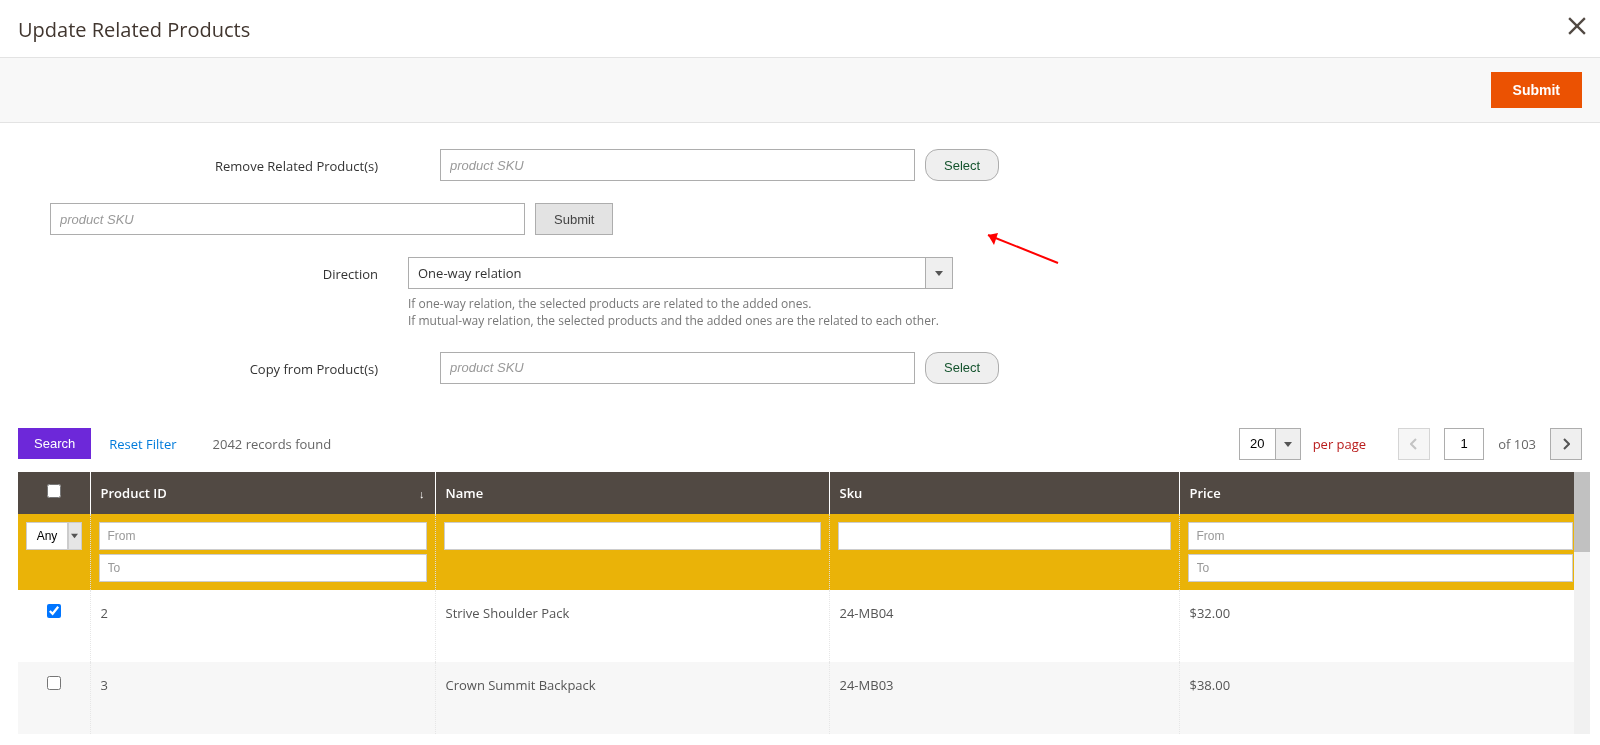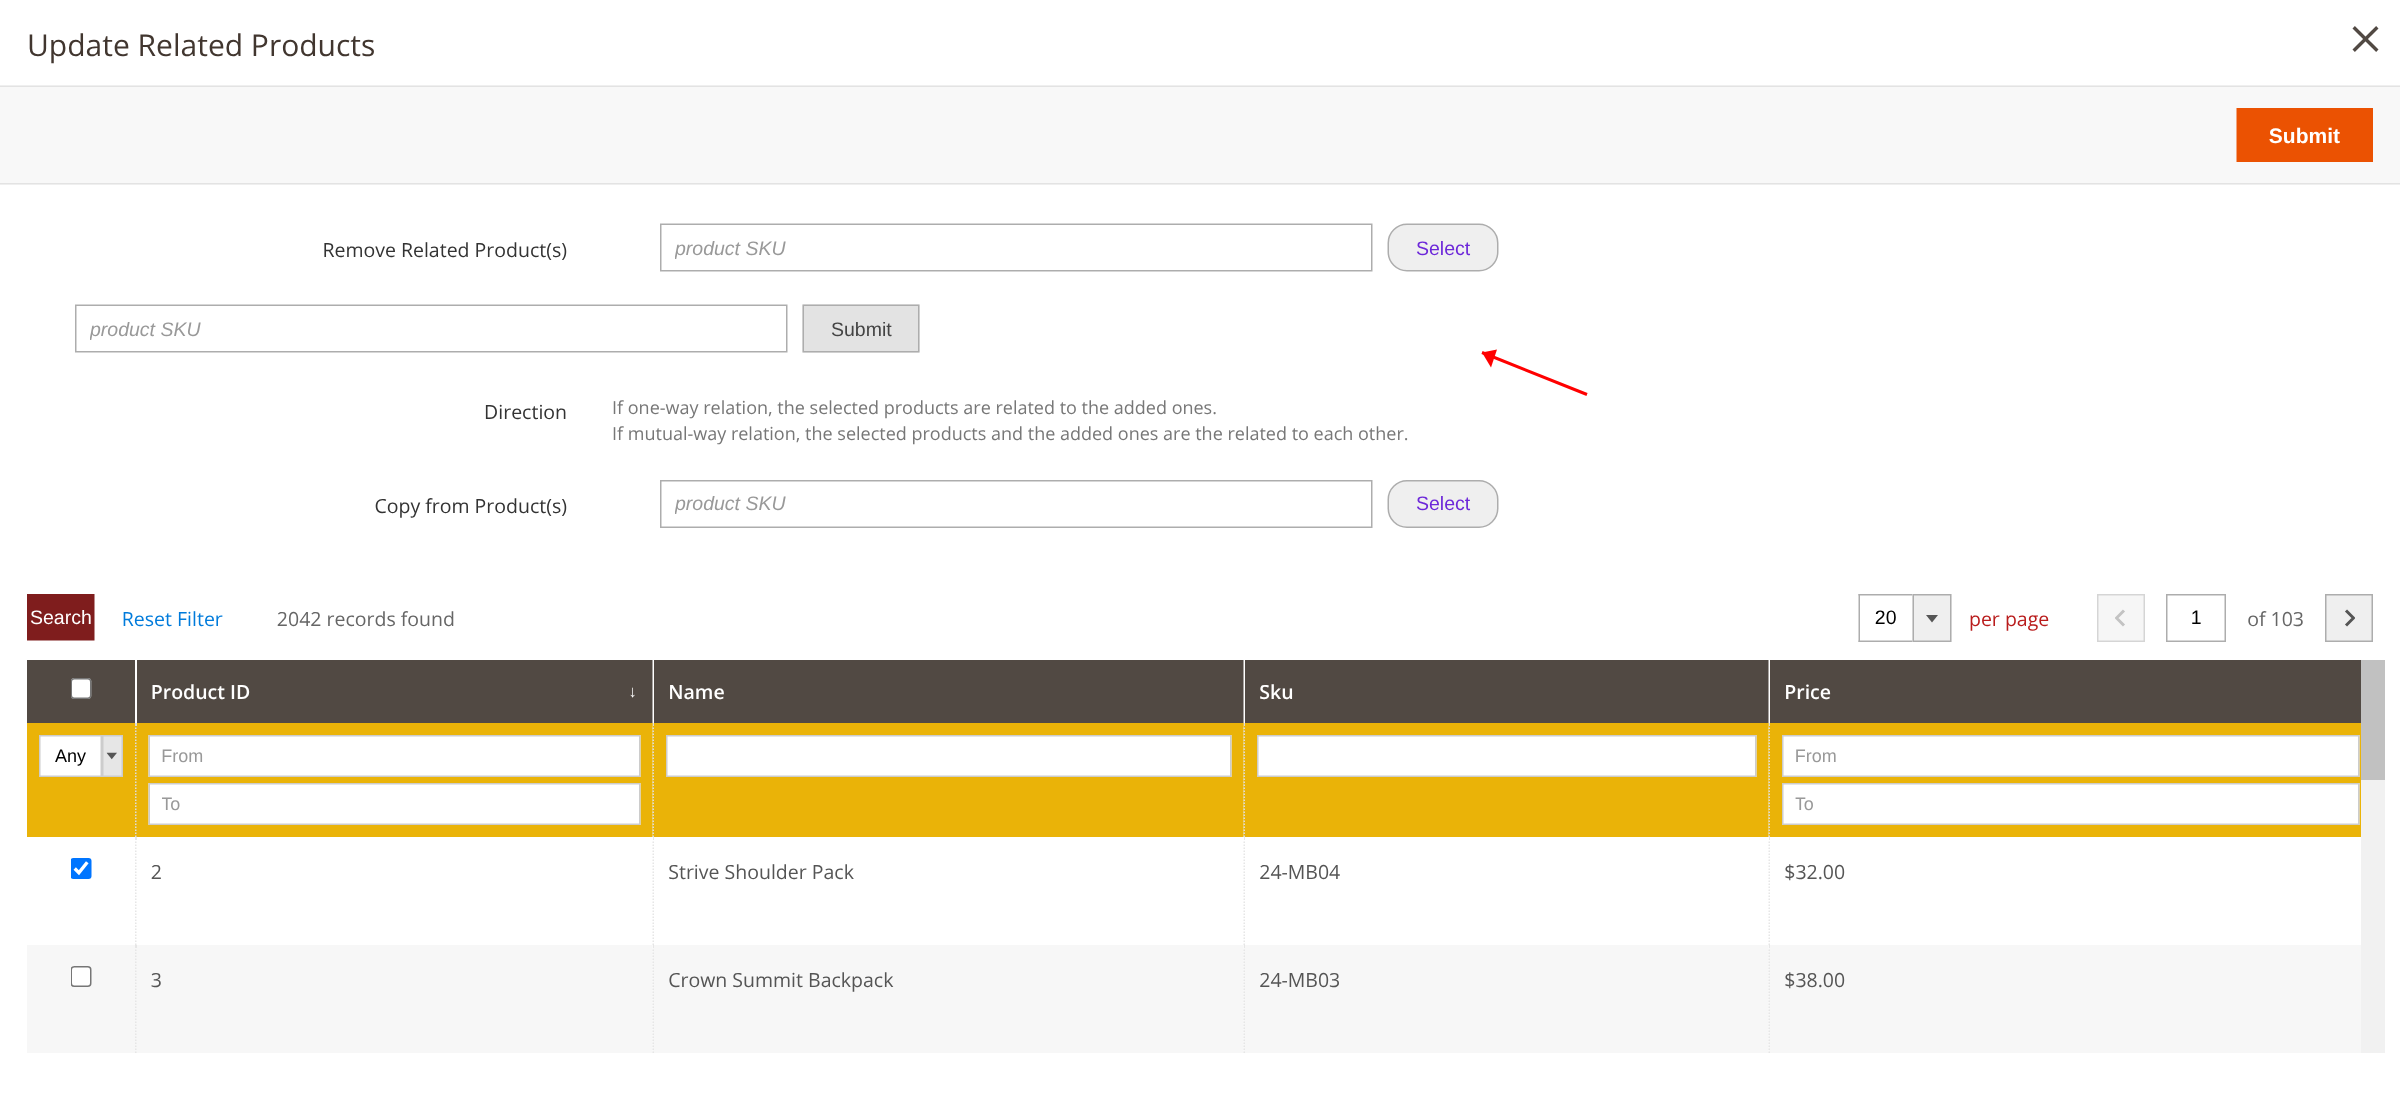--- a/index.html
+++ b/index.html
@@ -13,36 +13,36 @@
 .btn-primary { background:#eb5202; color:#fff; border:none; padding:10px 22px; font-size:14px; cursor:pointer; font-weight:600; }
 
 .form-area { padding:26px 18px 10px 18px; position:relative; }
 .form-row { display:flex; align-items:flex-start; margin-bottom:22px; }
 .form-label { width:390px; text-align:right; padding-right:30px; padding-top:8px; font-size:13px; color:#333; }
 .form-control-wrap { display:flex; align-items:flex-start; flex-direction:column; }
 .form-control-line { display:flex; align-items:center;margin-left:32px; }
 .text-input { width:475px; height:32px; border:1px solid #adadad; padding:0 9px; font-size:13px; color:#333; }
 .text-input::placeholder { font-style:italic; color:#999; }
 .btn-secondary { margin-left:10px; height:32px; padding:0 18px; border:1px solid #adadad; background:#efefef; color:#555; font-size:13px; cursor:pointer; }
-.btn-secondary.disabled { color:#6d28d9; background:#efefef; cursor:default;border-radius:13px; }
+.btn-secondary.disabled { color:#14532d; background:#efefef; cursor:default;border-radius:13px; }
 .btn-secondary.active { color:#444; background:#e3e3e3; }
 
 .select-wrap { display:flex; width:545px; }
 .select-input { flex:1; height:32px; border:1px solid #adadad; border-right:none; padding:0 9px; font-size:13px; display:flex; align-items:center; }
 .select-btn { width:28px; height:32px; border:1px solid #adadad; background:#efefef; display:flex; align-items:center; justify-content:center; cursor:pointer; }
 .select-btn svg { width:8px; height:8px; }
 
 .help-text { margin-top:6px; font-size:12px; color:#777; line-height:1.45; }
 
 .annotation-arrow { position:absolute; left:980px; top:108px; }
 
 
 .grid-controls { display:flex; align-items:center; justify-content:space-between; padding:0 18px; margin-top:28px; }
 .grid-left { display:flex; align-items:center; gap:18px; }
-.btn-search { background:#7f1d1d; color:#fff; border:none; padding:8px 2px; font-size:13px; cursor:pointer; }
+.btn-search { background:#6d28d9; color:#fff; border:none; padding:8px 16px; font-size:13px; cursor:pointer; }
 .link-reset { color:#007bdb; font-size:13px; cursor:pointer; }
 .records-found { color:#666; font-size:13px; margin-left:18px; }
 
 .grid-right { display:flex; align-items:center; gap:8px; }
 .perpage-select { display:flex; }
 .perpage-input { width:36px; height:32px; border:1px solid #adadad; border-right:none; text-align:center; font-size:13px; }
 .perpage-btn { width:26px; height:32px; border:1px solid #adadad; background:#efefef; display:flex; align-items:center; justify-content:center; cursor:pointer; }
 .perpage-label { font-size:13px; color:#b91c1c; margin-left:4px; margin-right:24px; }
 .pager-btn { width:32px; height:32px; border:1px solid #adadad; background:#efefef; display:flex; align-items:center; justify-content:center; cursor:pointer; }
 .pager-btn.disabled { opacity:.5; }
@@ -113,20 +113,28 @@
   </div>
 
   <svg class="annotation-arrow" width="80" height="34">
     <line x1="78" y1="32" x2="8" y2="4" stroke="#ff0000" stroke-width="2"></line>
     <polygon points="8,4 18,2 14,14" fill="#ff0000"></polygon>
   </svg>
 
   <div class="form-row">
     <div class="form-label">Direction</div>
     <div class="form-control-wrap">
+      <div class="select-wrap">
+        <div class="select-input">One-way relation</div>
+        <div class="select-btn">
+          <svg viewBox="0 0 8 8">
+              <polygon points="0,2 8,2 4,7" fill="#555"></polygon>
+            </svg>
+        </div>
+      </div>
       <div class="help-text">
         <div>If one-way relation, the selected products are related to the added ones.</div>
         <div>If mutual-way relation, the selected products and the added ones are the related to each other.</div>
       </div>
     </div>
   </div>
 
   <div class="form-row" style="margin-bottom:6px;">
     <div class="form-label">Copy from Product(s)</div>
     <div class="form-control-wrap">

